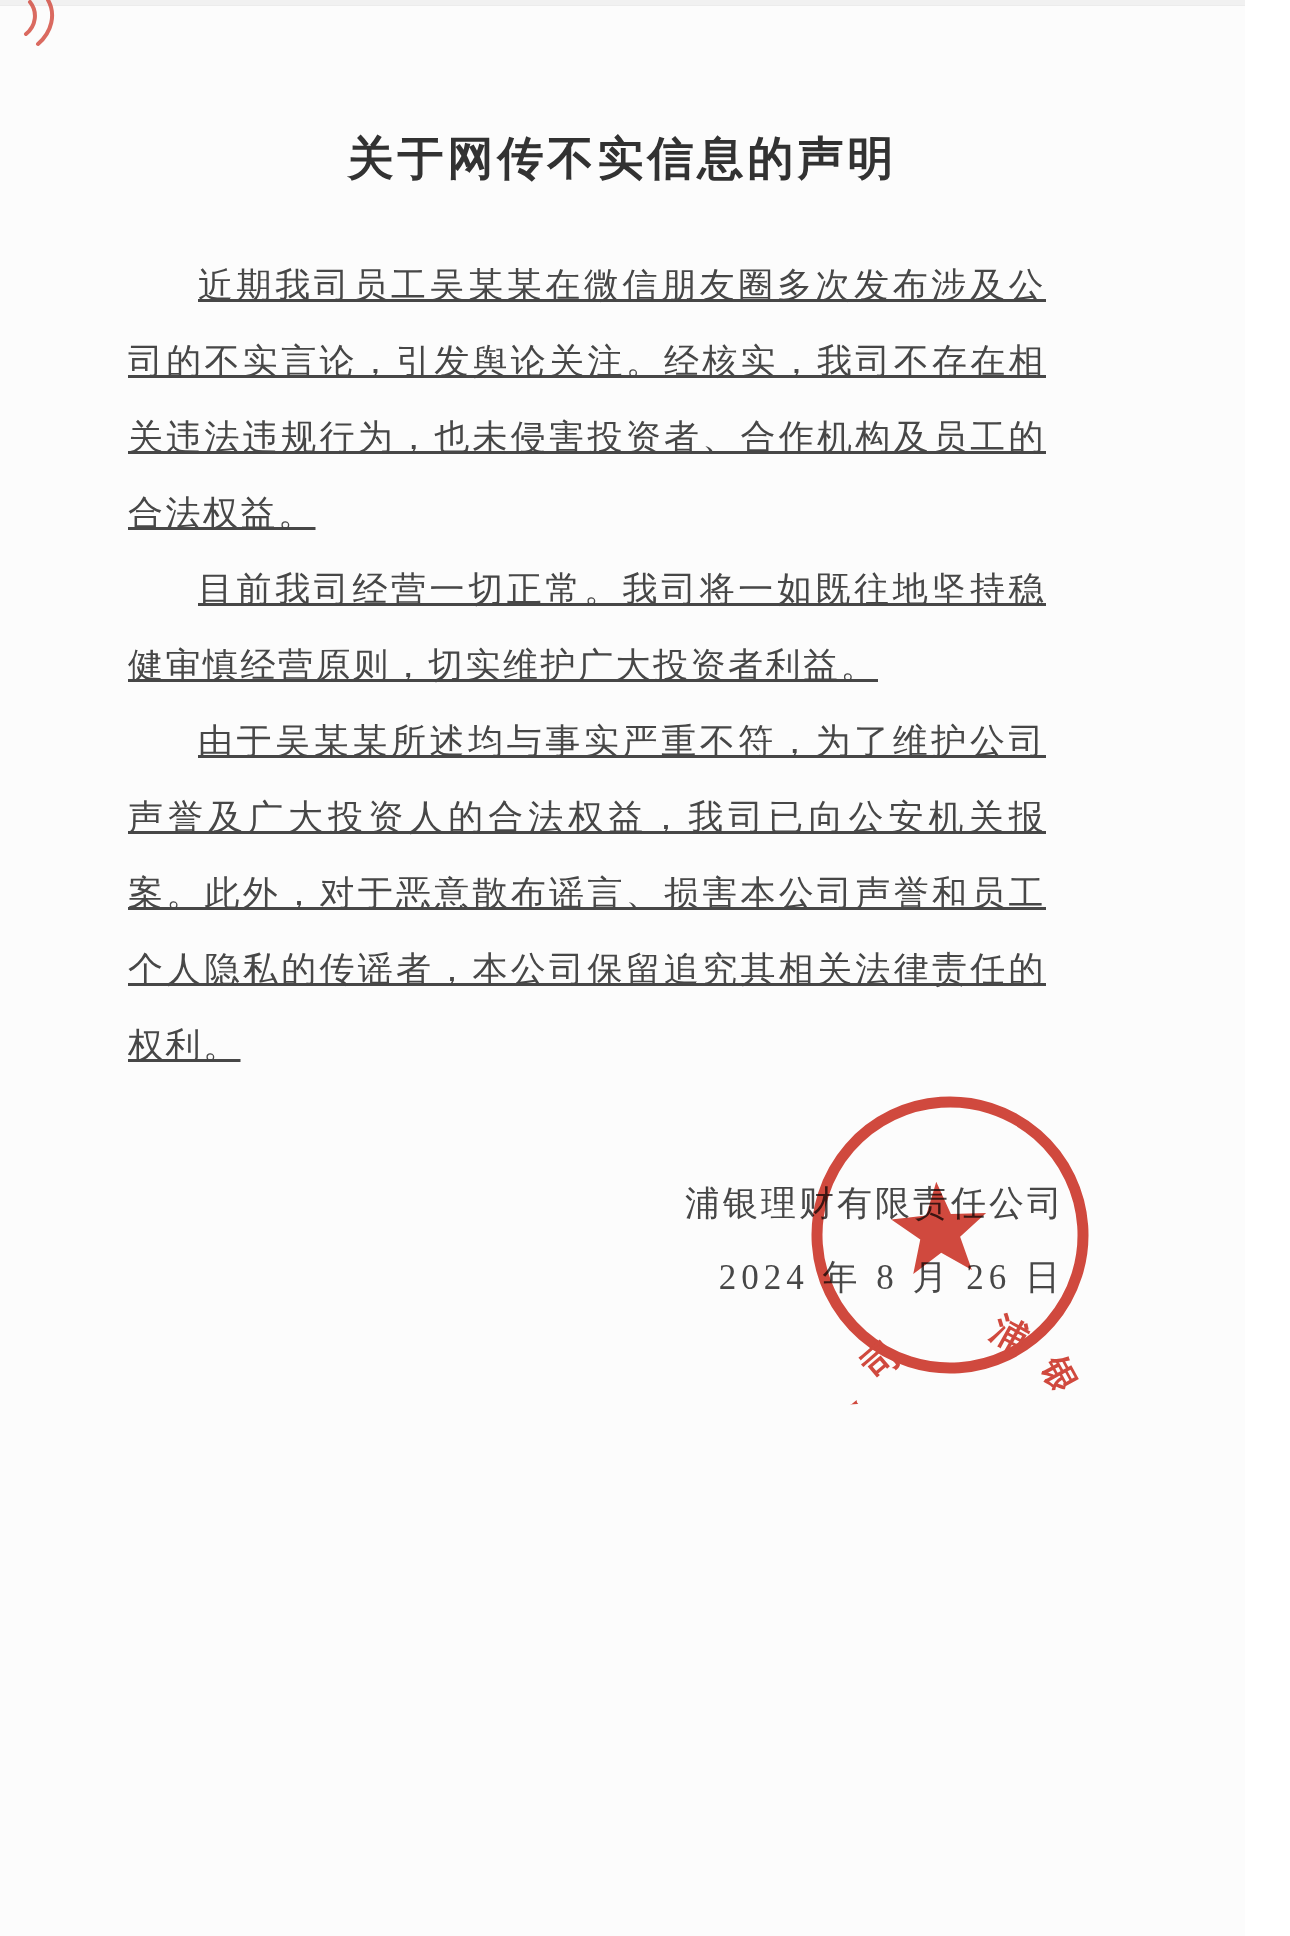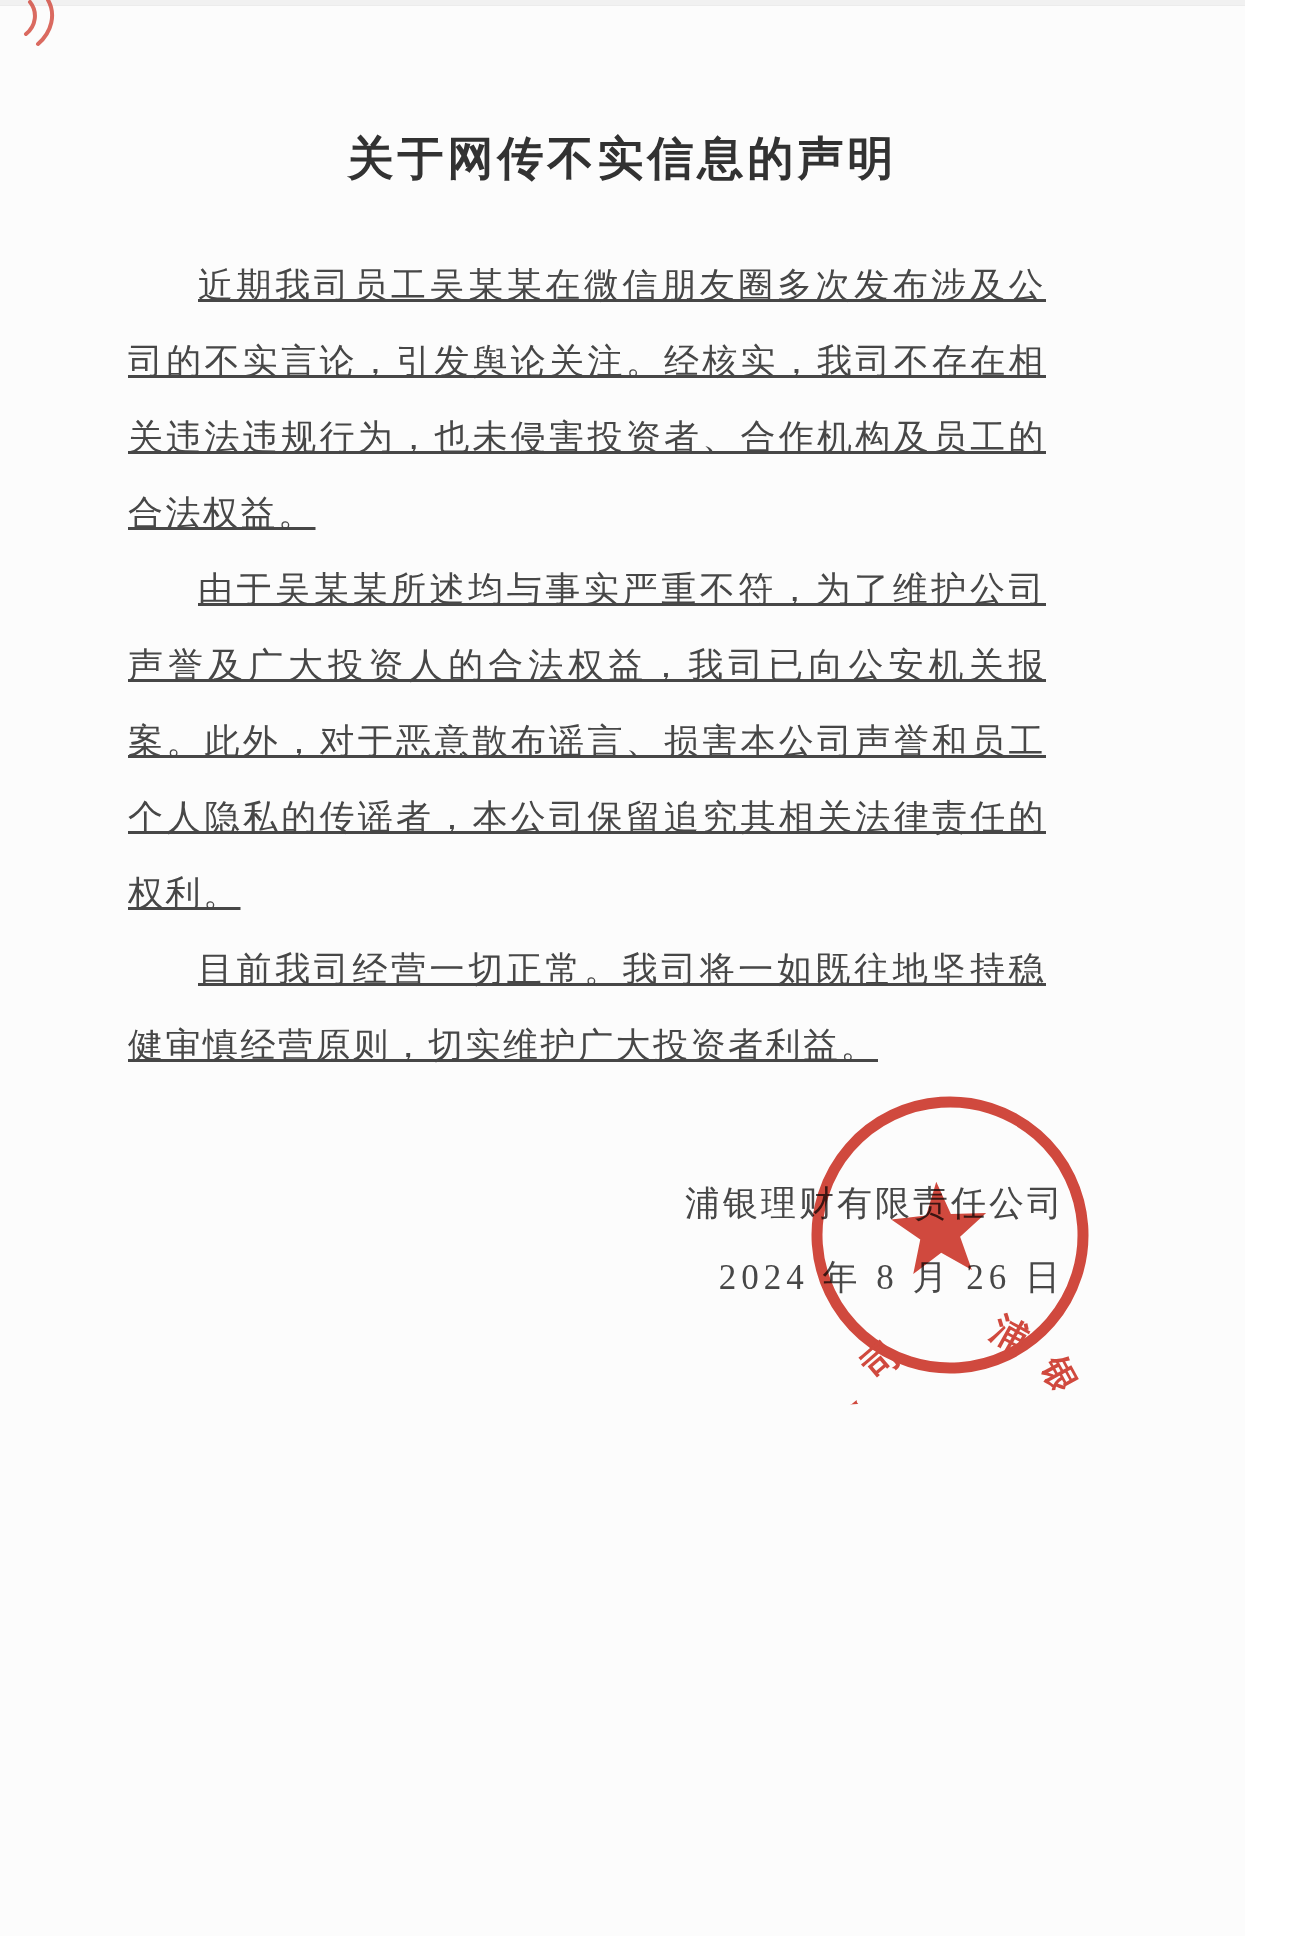--- a/index.html
+++ b/index.html
@@ -55,22 +55,22 @@
 
   <svg class="corner-mark" viewBox="0 0 60 56" fill="none" xmlns="http://www.w3.org/2000/svg">
     <path d="M16,2 C24,12 22,26 12,34" stroke="#cf3a2d" stroke-width="4" stroke-linecap="round"></path>
     <path d="M34,0 C42,14 38,32 24,44" stroke="#cf3a2d" stroke-width="4" stroke-linecap="round"></path>
   </svg>
 
   <h1 class="doc-title">关于网传不实信息的声明</h1>
 
   <div class="doc-body">
     <p>近期我司员工吴某某在微信朋友圈多次发布涉及公司的不实言论，引发舆论关注。经核实，我司不存在相关违法违规行为，也未侵害投资者、合作机构及员工的合法权益。</p>
+    <p>目前我司经营一切正常。我司将一如既往地坚持稳健审慎经营原则，切实维护广大投资者利益。</p>
     <p>由于吴某某所述均与事实严重不符，为了维护公司声誉及广大投资人的合法权益，我司已向公安机关报案。此外，对于恶意散布谣言、损害本公司声誉和员工个人隐私的传谣者，本公司保留追究其相关法律责任的权利。</p>
-    <p>目前我司经营一切正常。我司将一如既往地坚持稳健审慎经营原则，切实维护广大投资者利益。</p>
   </div>
 
   <div class="sign-block">
     <div class="sign-company">浦银理财有限责任公司</div>
     <div class="sign-date">2024 年 8 月 26 日</div>
   </div>
 
   <svg class="seal" viewBox="-162 -162 324 324" xmlns="http://www.w3.org/2000/svg">
     <defs>
       <path id="sealTextCircle" d="M 0,103 A 103,103 0 1 1 -0.05,103" fill="none"></path>

